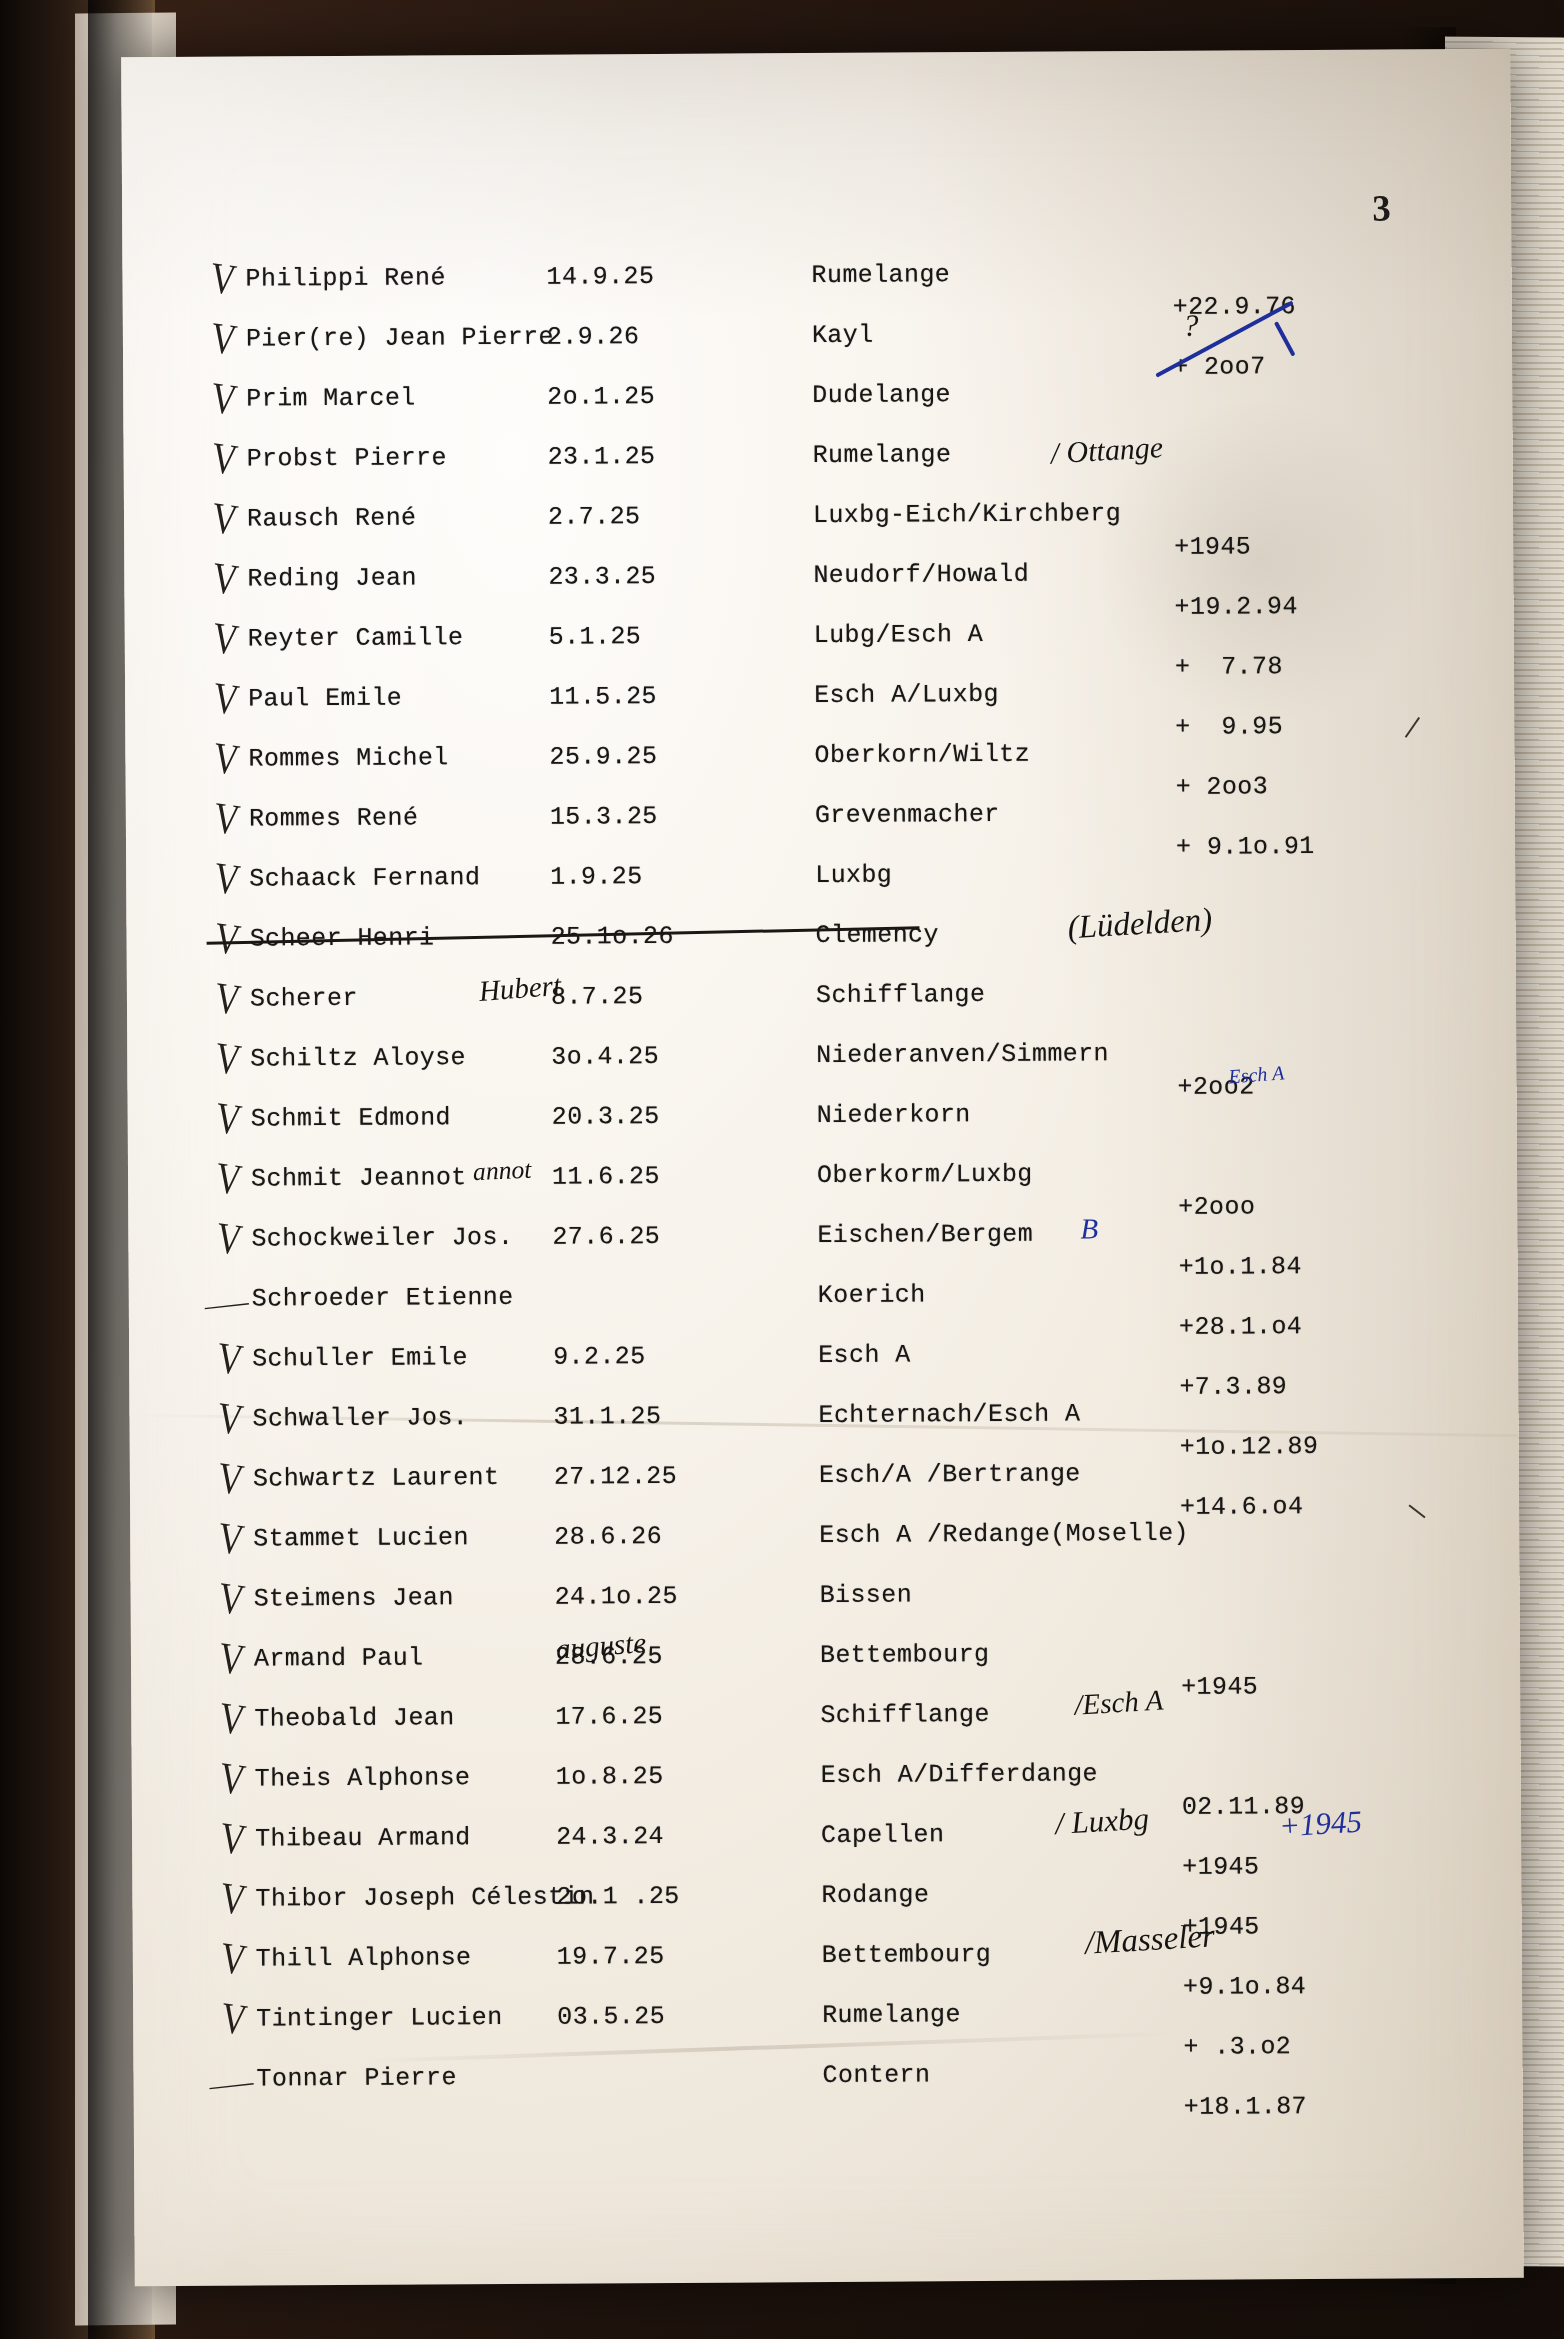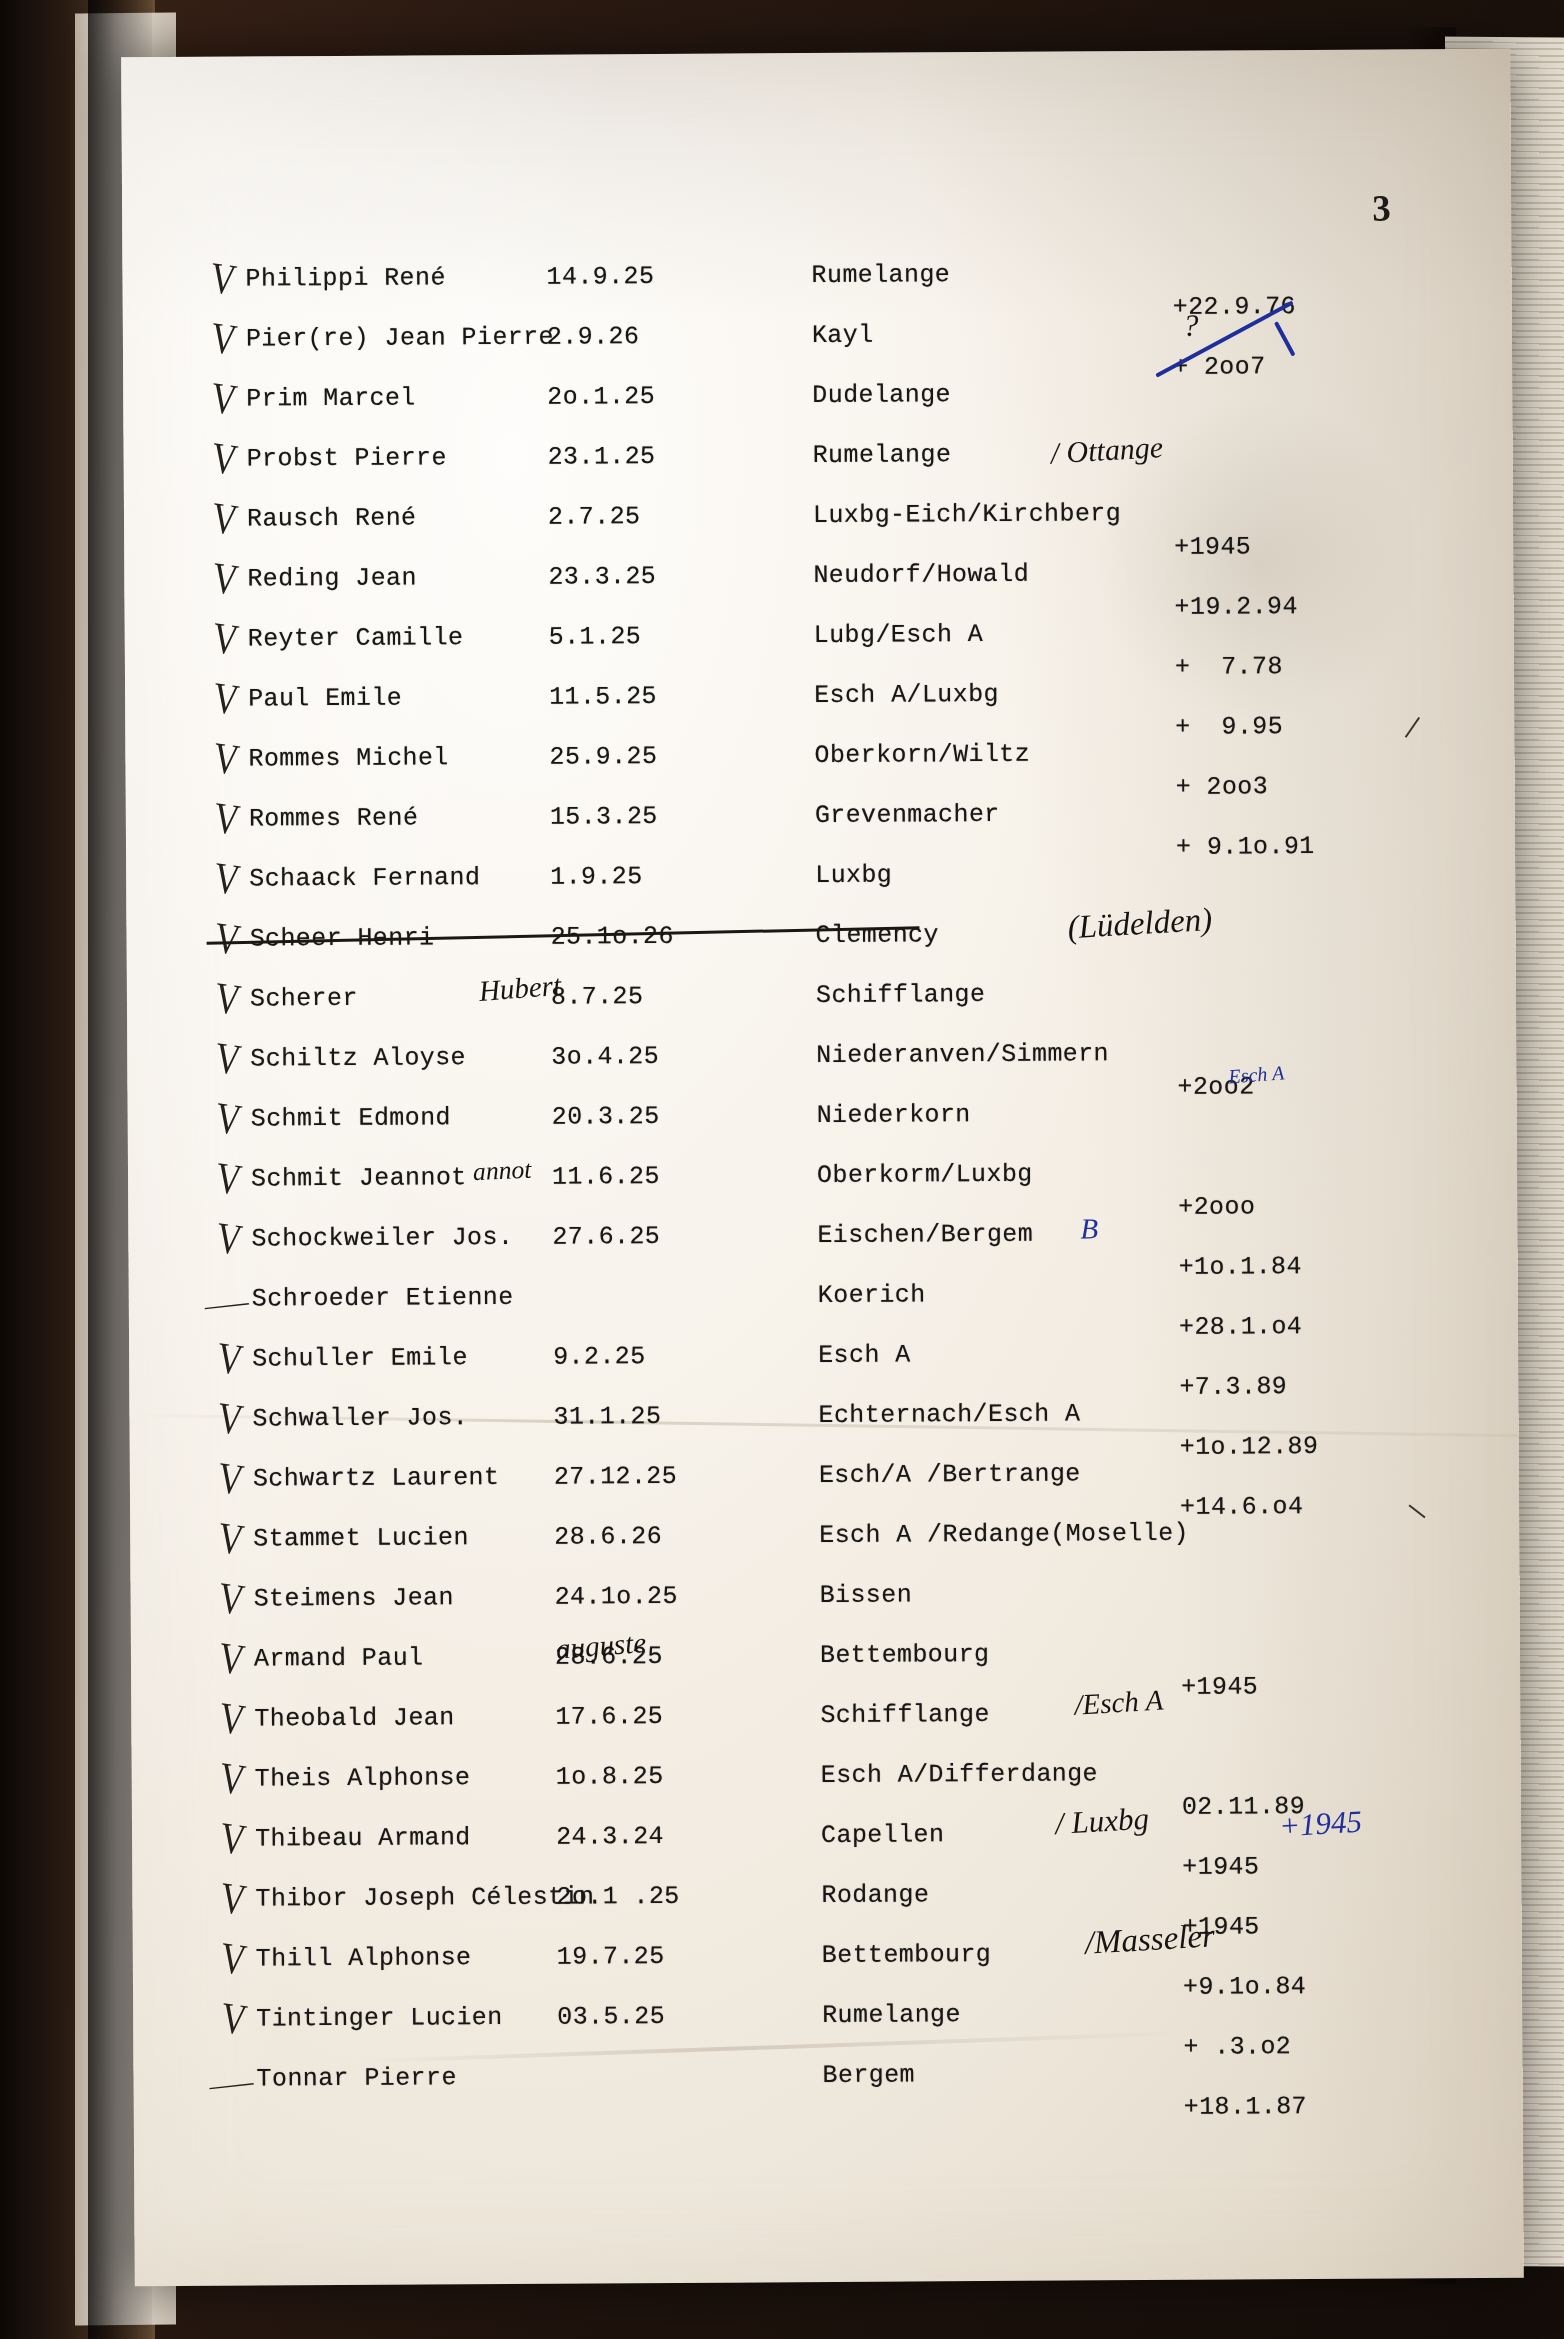--- a/index.html
+++ b/index.html
@@ -421,21 +421,21 @@
           <span class="tick">V</span>
           <span class="cell c-name">Tintinger Lucien</span>
           <span class="cell c-date">03.5.25</span>
           <span class="cell c-place">Rumelange</span>
           <span class="cell c-death">+ .3.o2</span>
         </div>
         <div class="row">
           <span class="tick dash">—</span>
           <span class="cell c-name">Tonnar Pierre</span>
           <span class="cell c-date"></span>
-          <span class="cell c-place">Bergem</span>
+          <span class="cell c-place">Contern</span>
           <span class="cell c-death">+18.1.87</span>
         </div>
       </div>
     <div id="ink-layer">
         <span class="hand" style="left: 1060px; top: 257px; font-size: 31px;">?</span>
         <div class="arrow-line" style="left: 1033px; top: 323px; width: 155px; transform: rotate(-28deg);"></div>
         <div class="arrow-line" style="left: 1153px; top: 270px; width: 38px; transform: rotate(62deg);"></div>
         <span class="hand" style="left: 927px; top: 382px; font-size: 30px; transform: rotate(-3deg);">/ Ottange</span>
         <div class="strike" style="left: 80px; top: 885px; width: 713px; transform: rotate(-0.9deg);"></div>
         <span class="hand" style="left: 941px; top: 854px; font-size: 33px; transform: rotate(-3deg);">(Lüdelden)</span>

